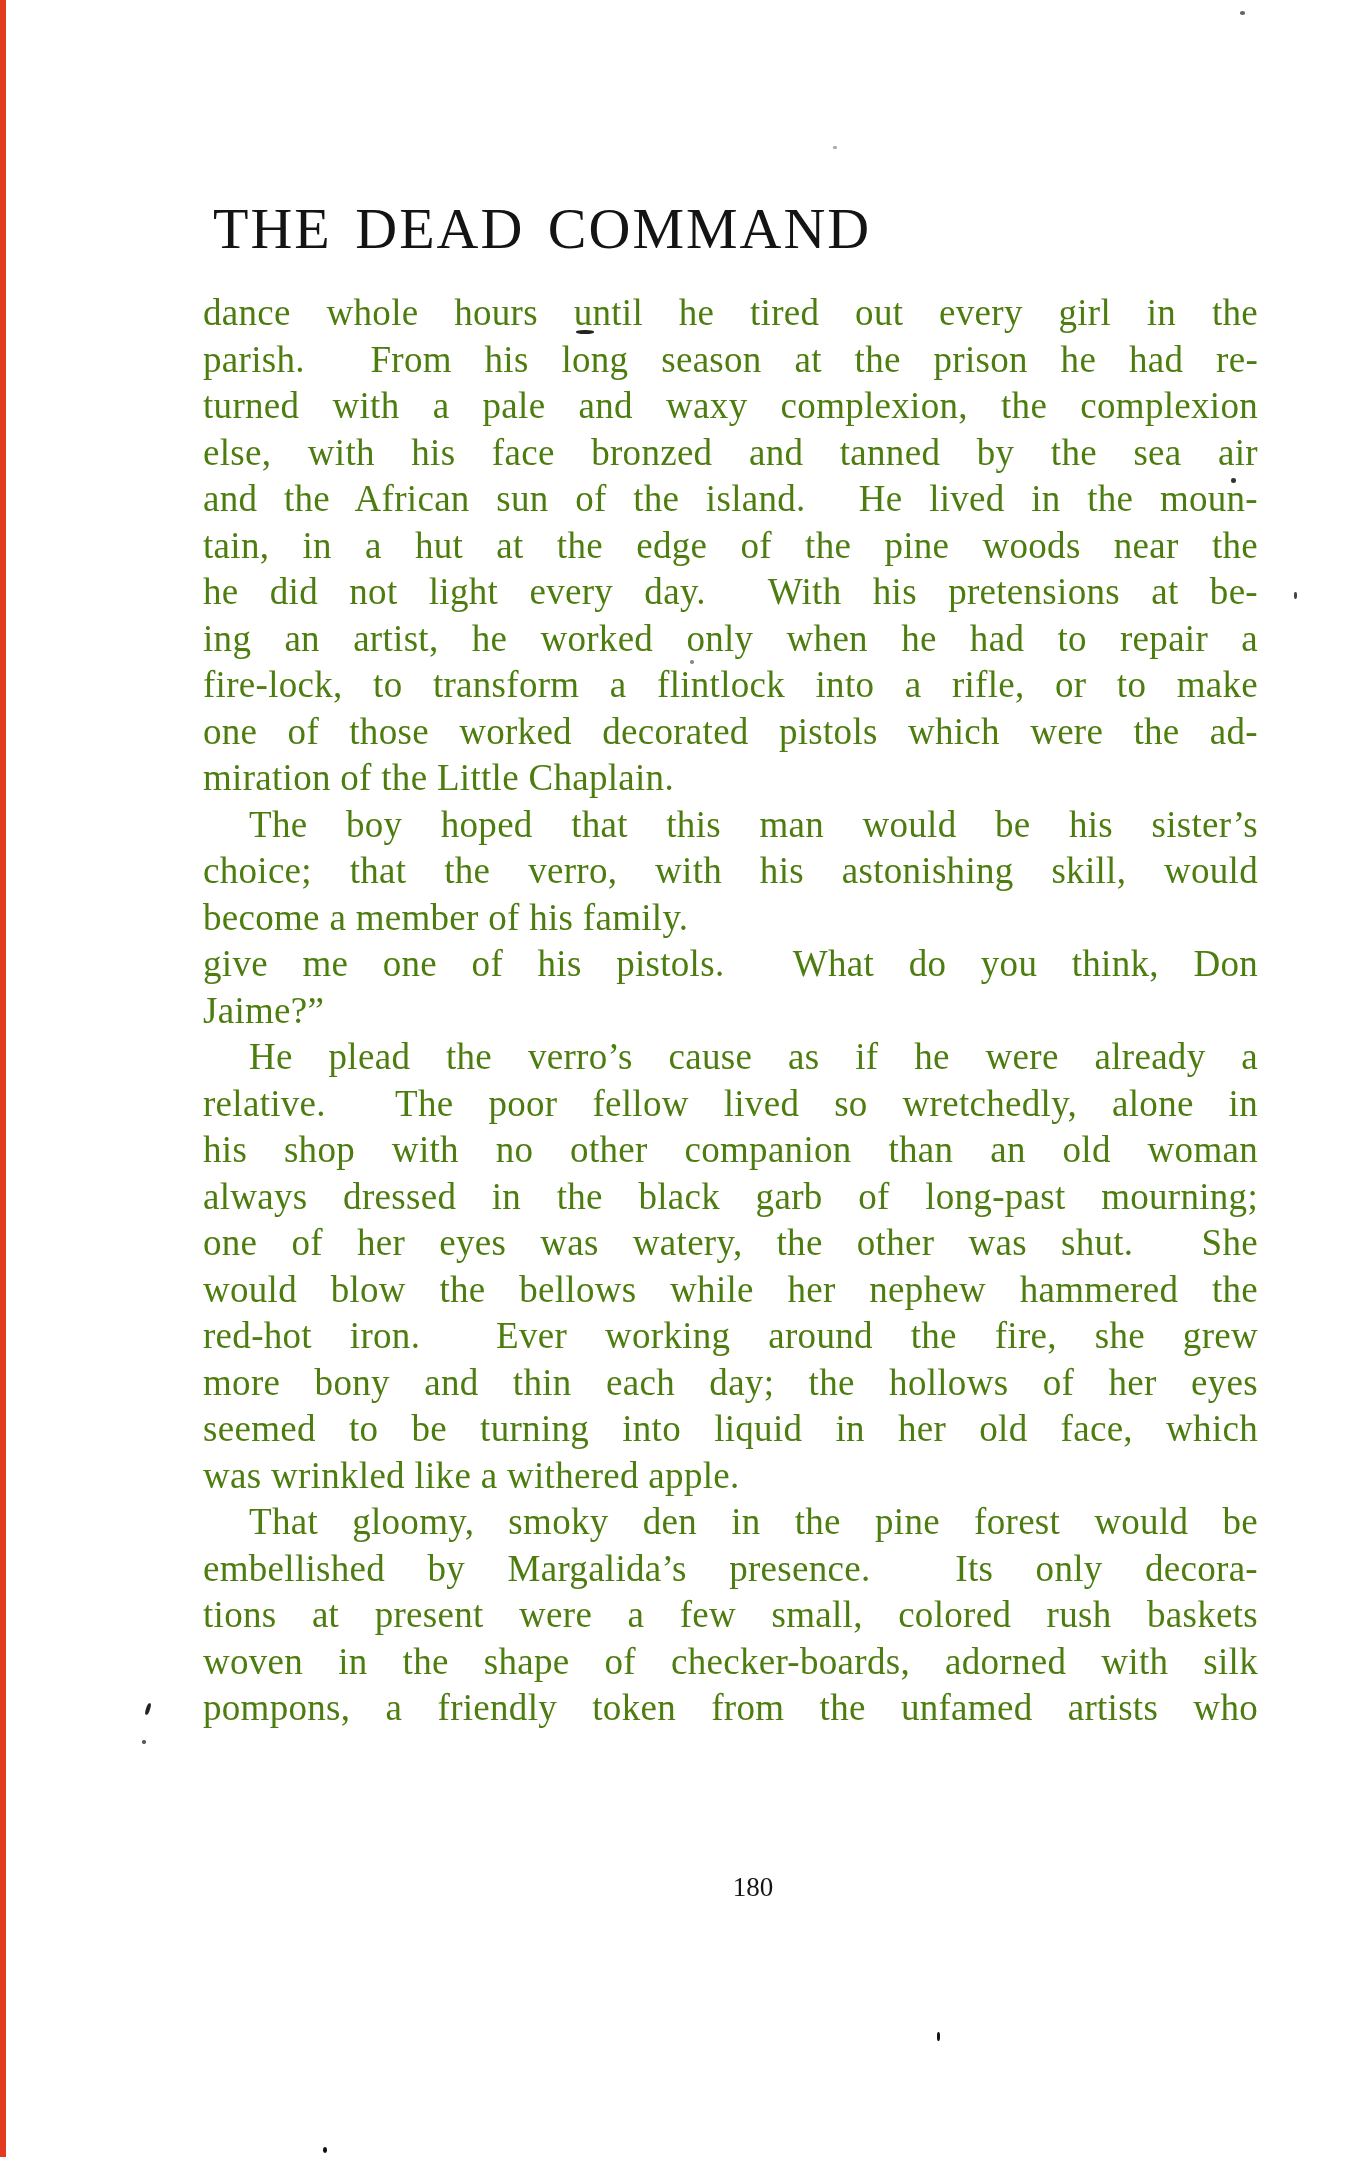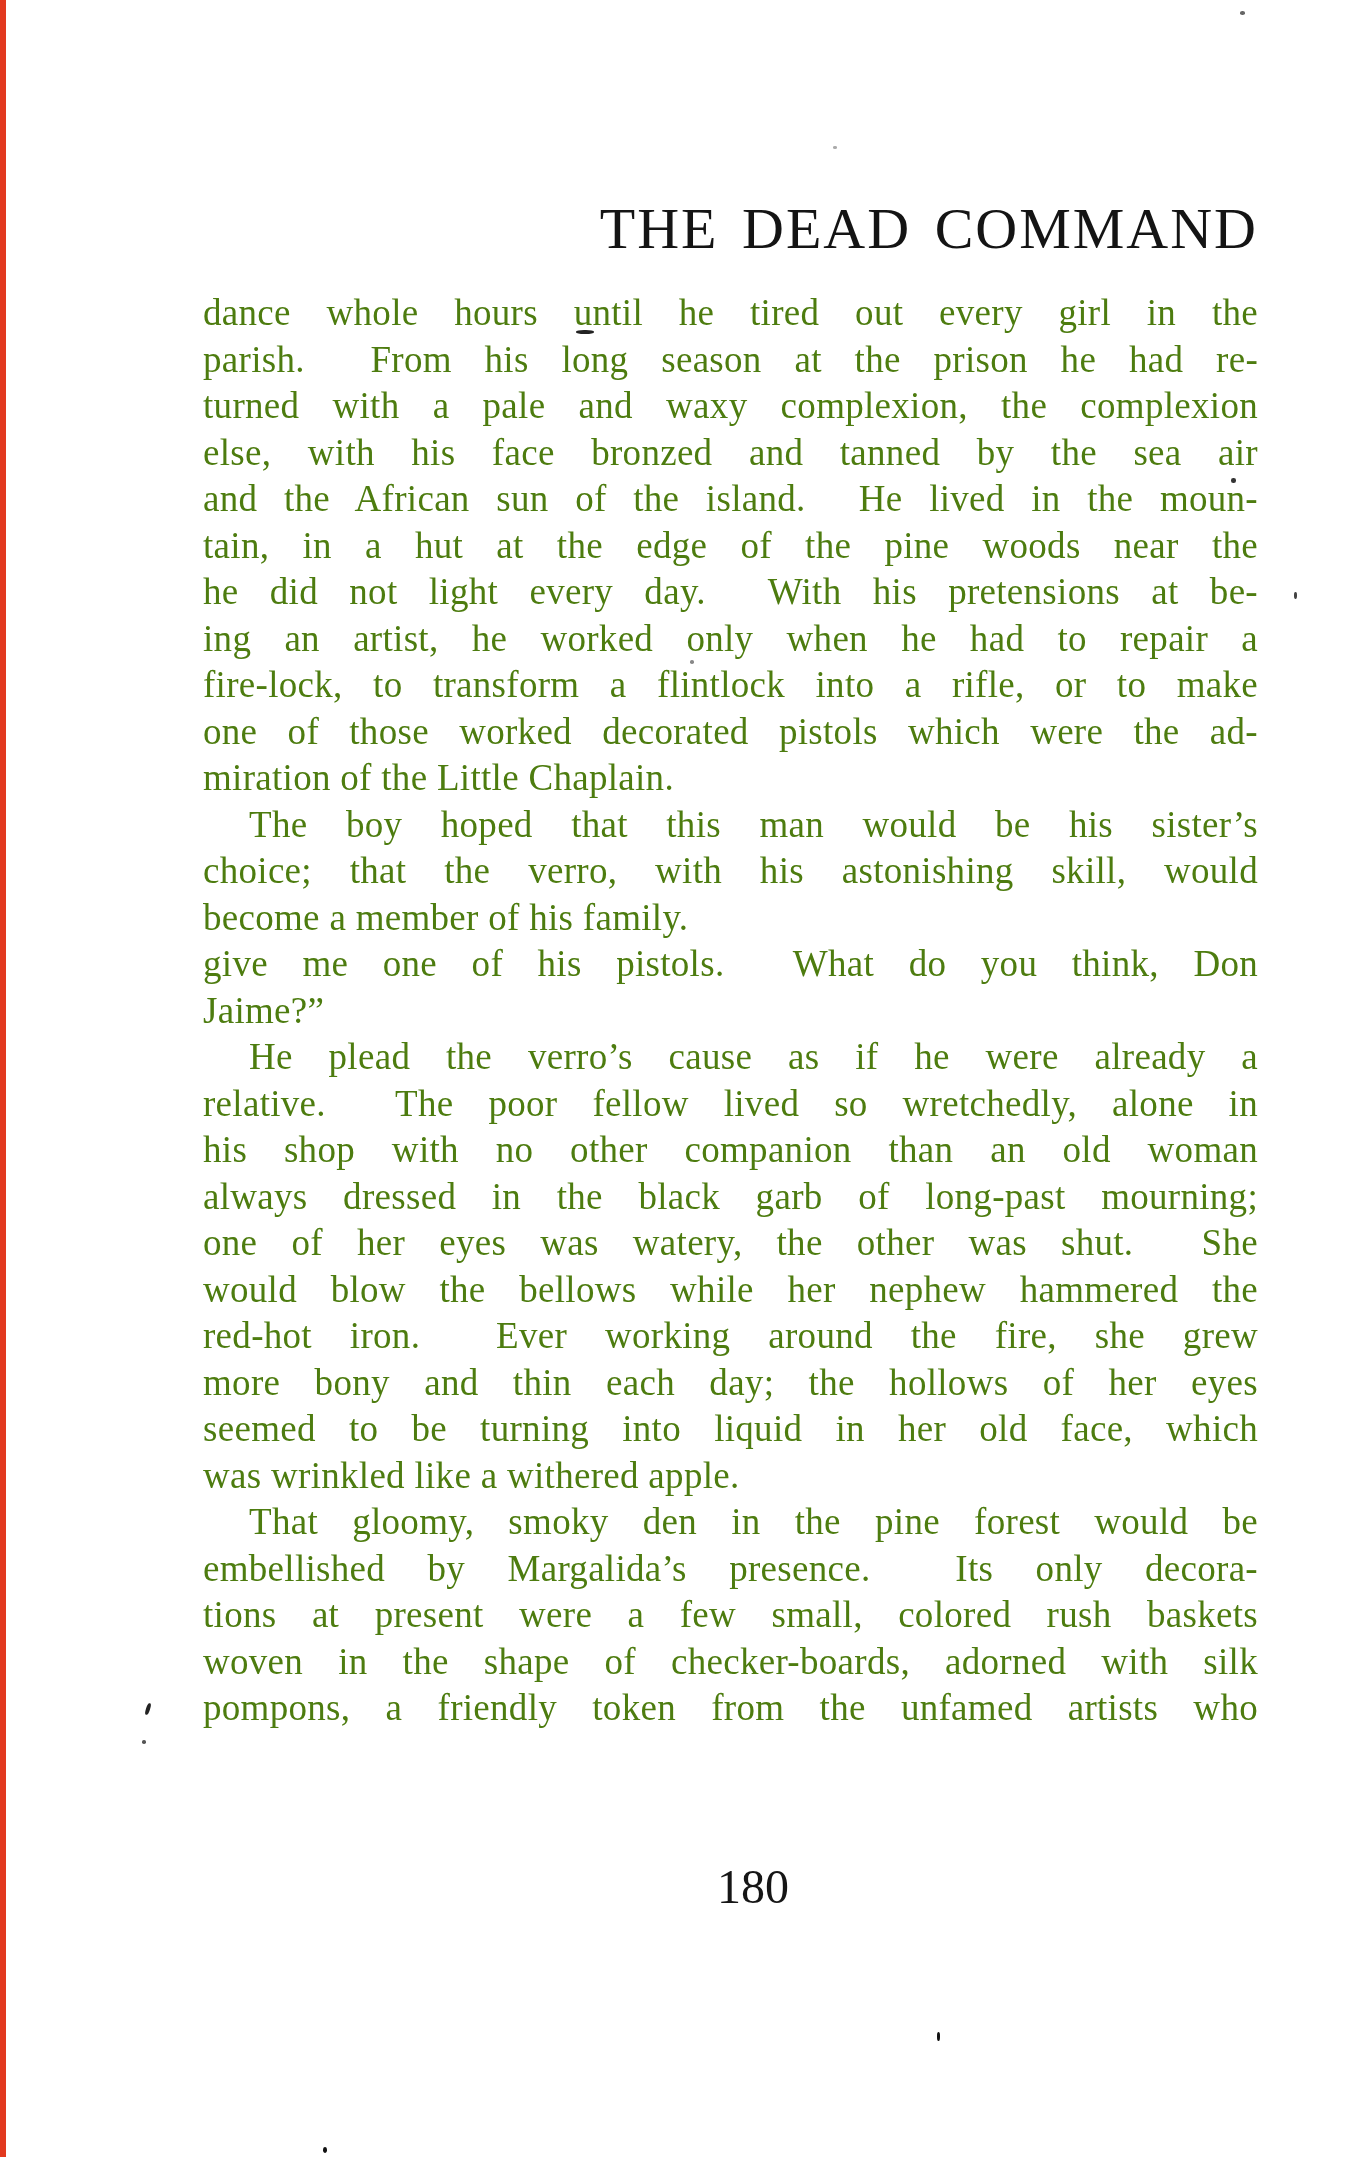--- a/index.html
+++ b/index.html
@@ -12,21 +12,21 @@
   }
   .edge-stripe{
     position:absolute;left:0;top:0;
     width:6px;height:2157px;
   }
   .running-head{
     position:absolute;
     left:203px;top:200px;width:1055px;
     line-height:58px;font-size:58px;
     letter-spacing:2px;word-spacing:7px;
-    text-align:right;text-indent:10px;
+    text-align:left;text-indent:10px;
     color:#141414;
     white-space:nowrap;
   }
   .textblock{
     position:absolute;
     left:203px;top:290px;width:1055px;
     color:#4d7c0f;
   }
   .line{
     height:46.5px;line-height:46.5px;
@@ -40,21 +40,21 @@
     text-align:left;
     text-align-last:left;
     font-family:Liberation Serif, serif;
   }
   .line.indent{
     text-indent:46px;
   }
   .page-number{
     position:absolute;
     left:203px;top:1867px;width:1055px;
-    font-size:48px;line-height:40px;
+    font-size:27px;line-height:40px;
     text-align:center;text-indent:45px;
     color:#161616;
   }
   .speck{
     position:absolute;
     border-radius:45%;
   }
 </style>
 </head>
 <body>

